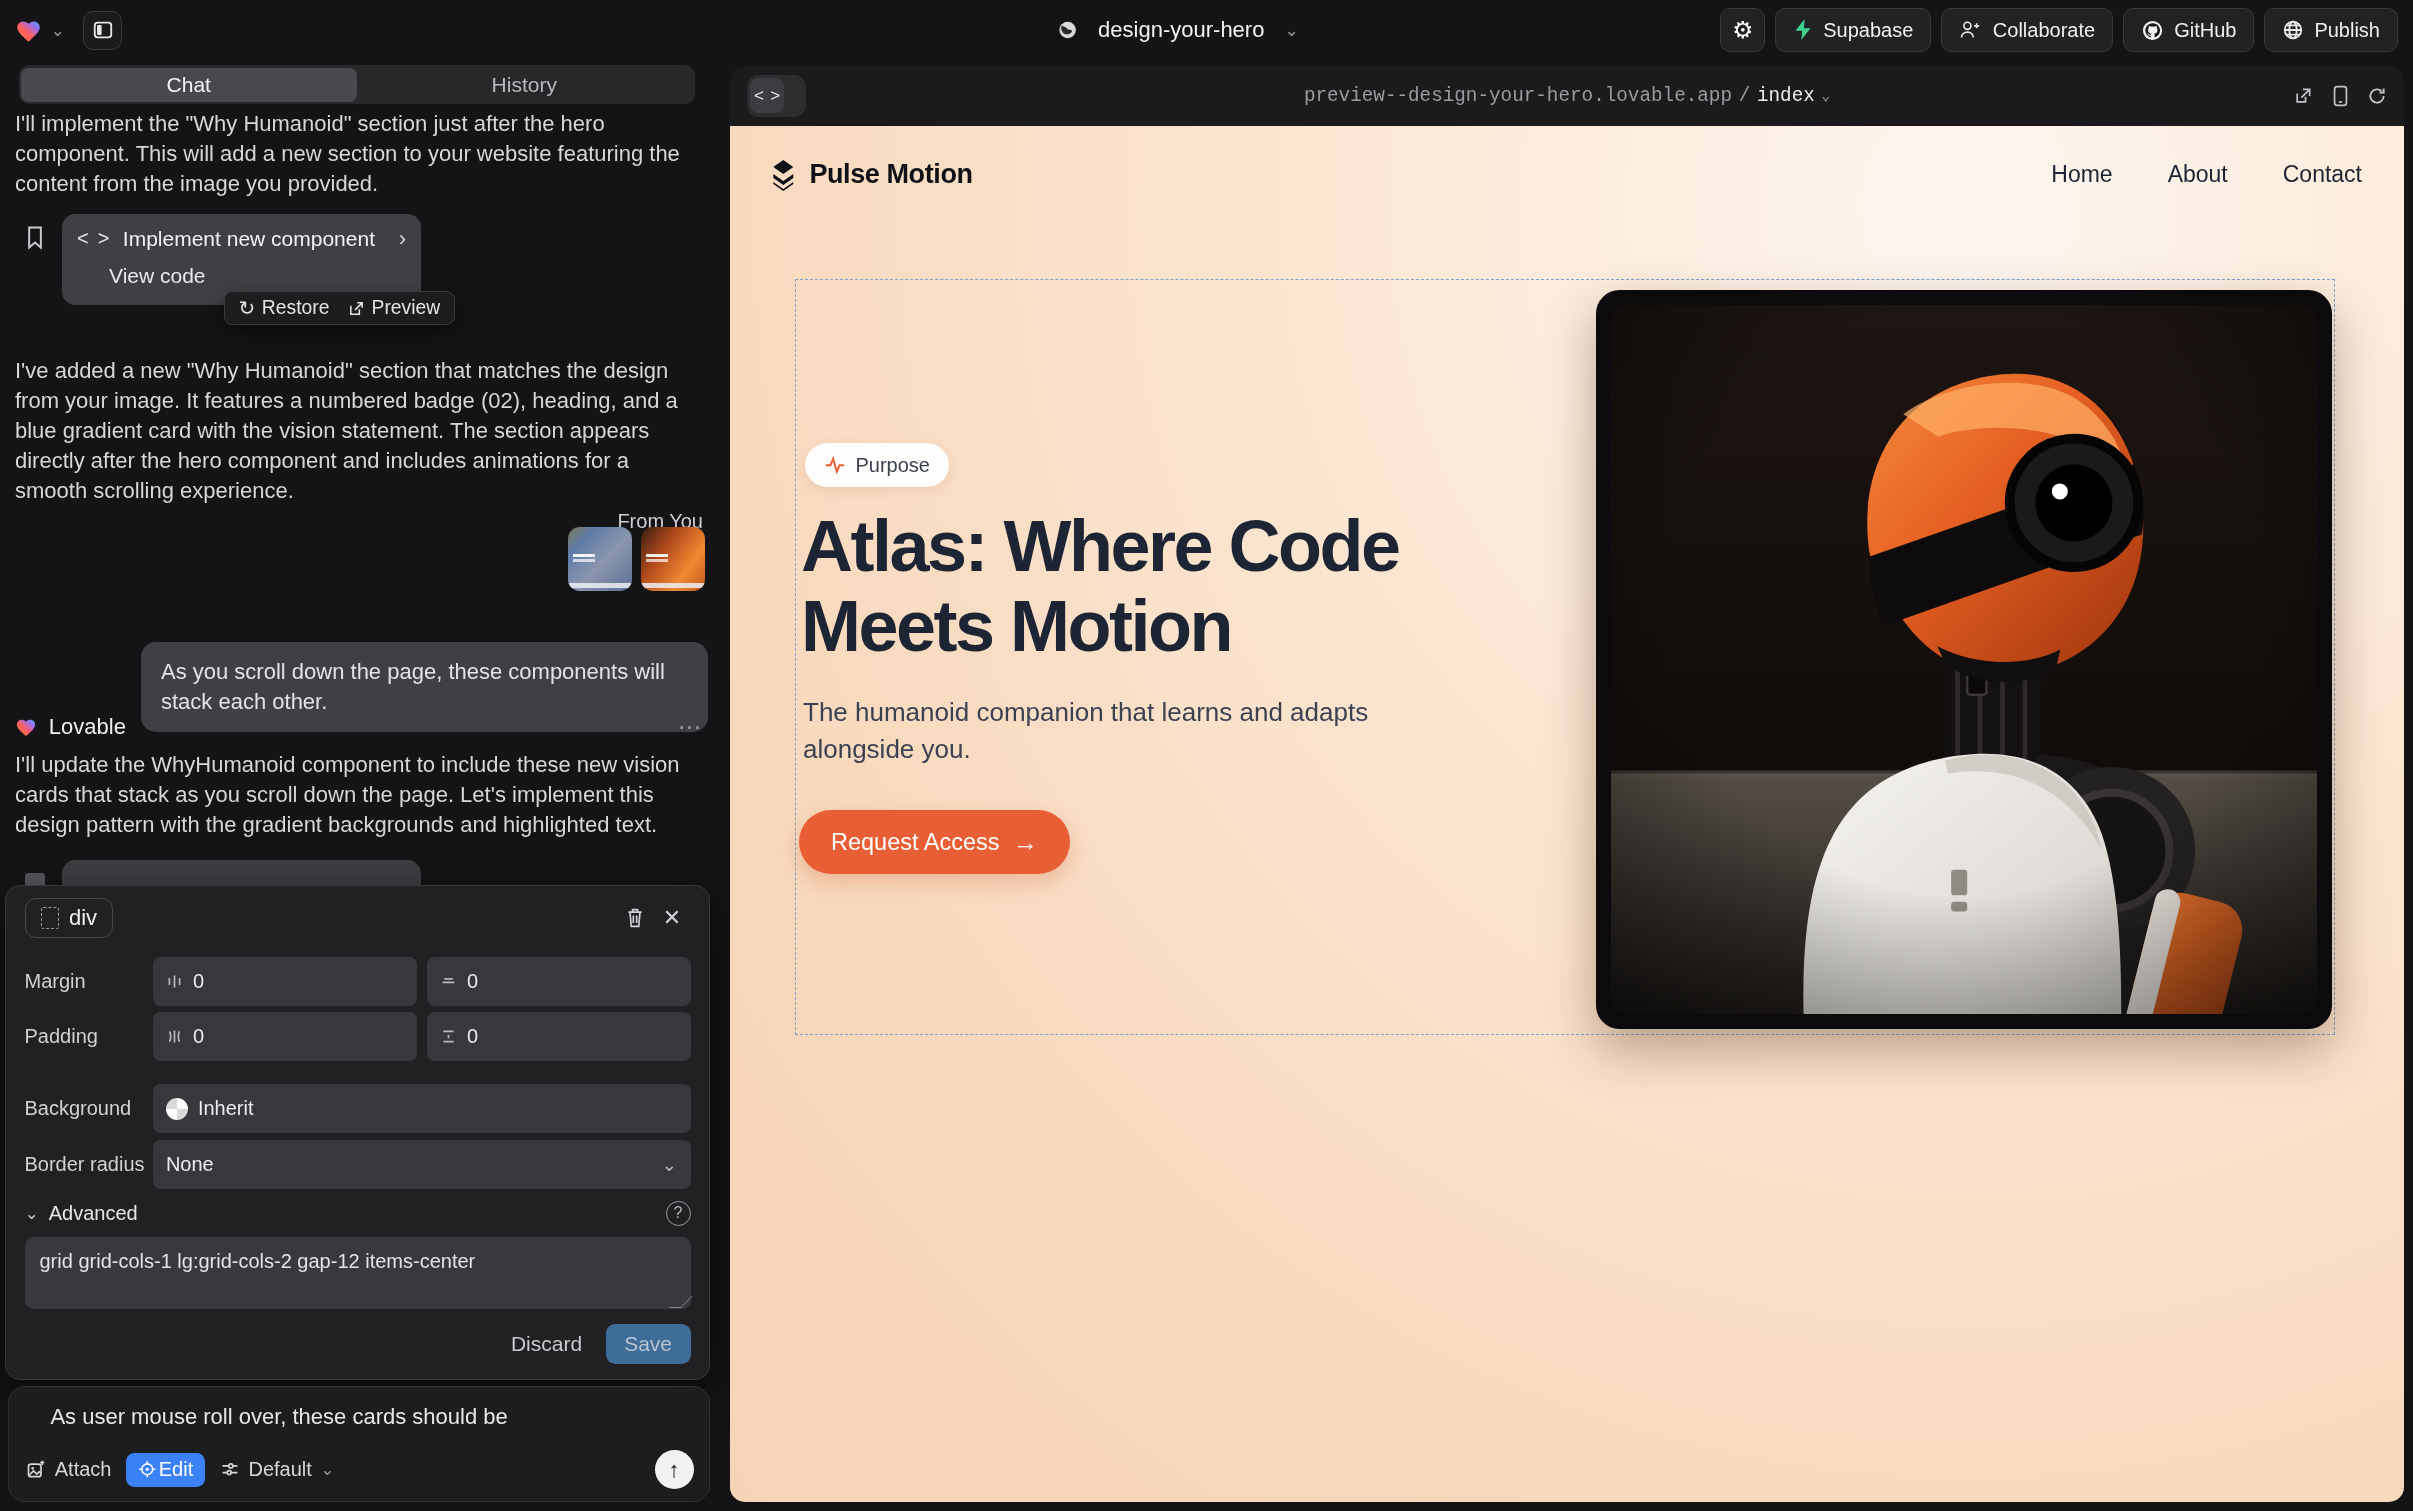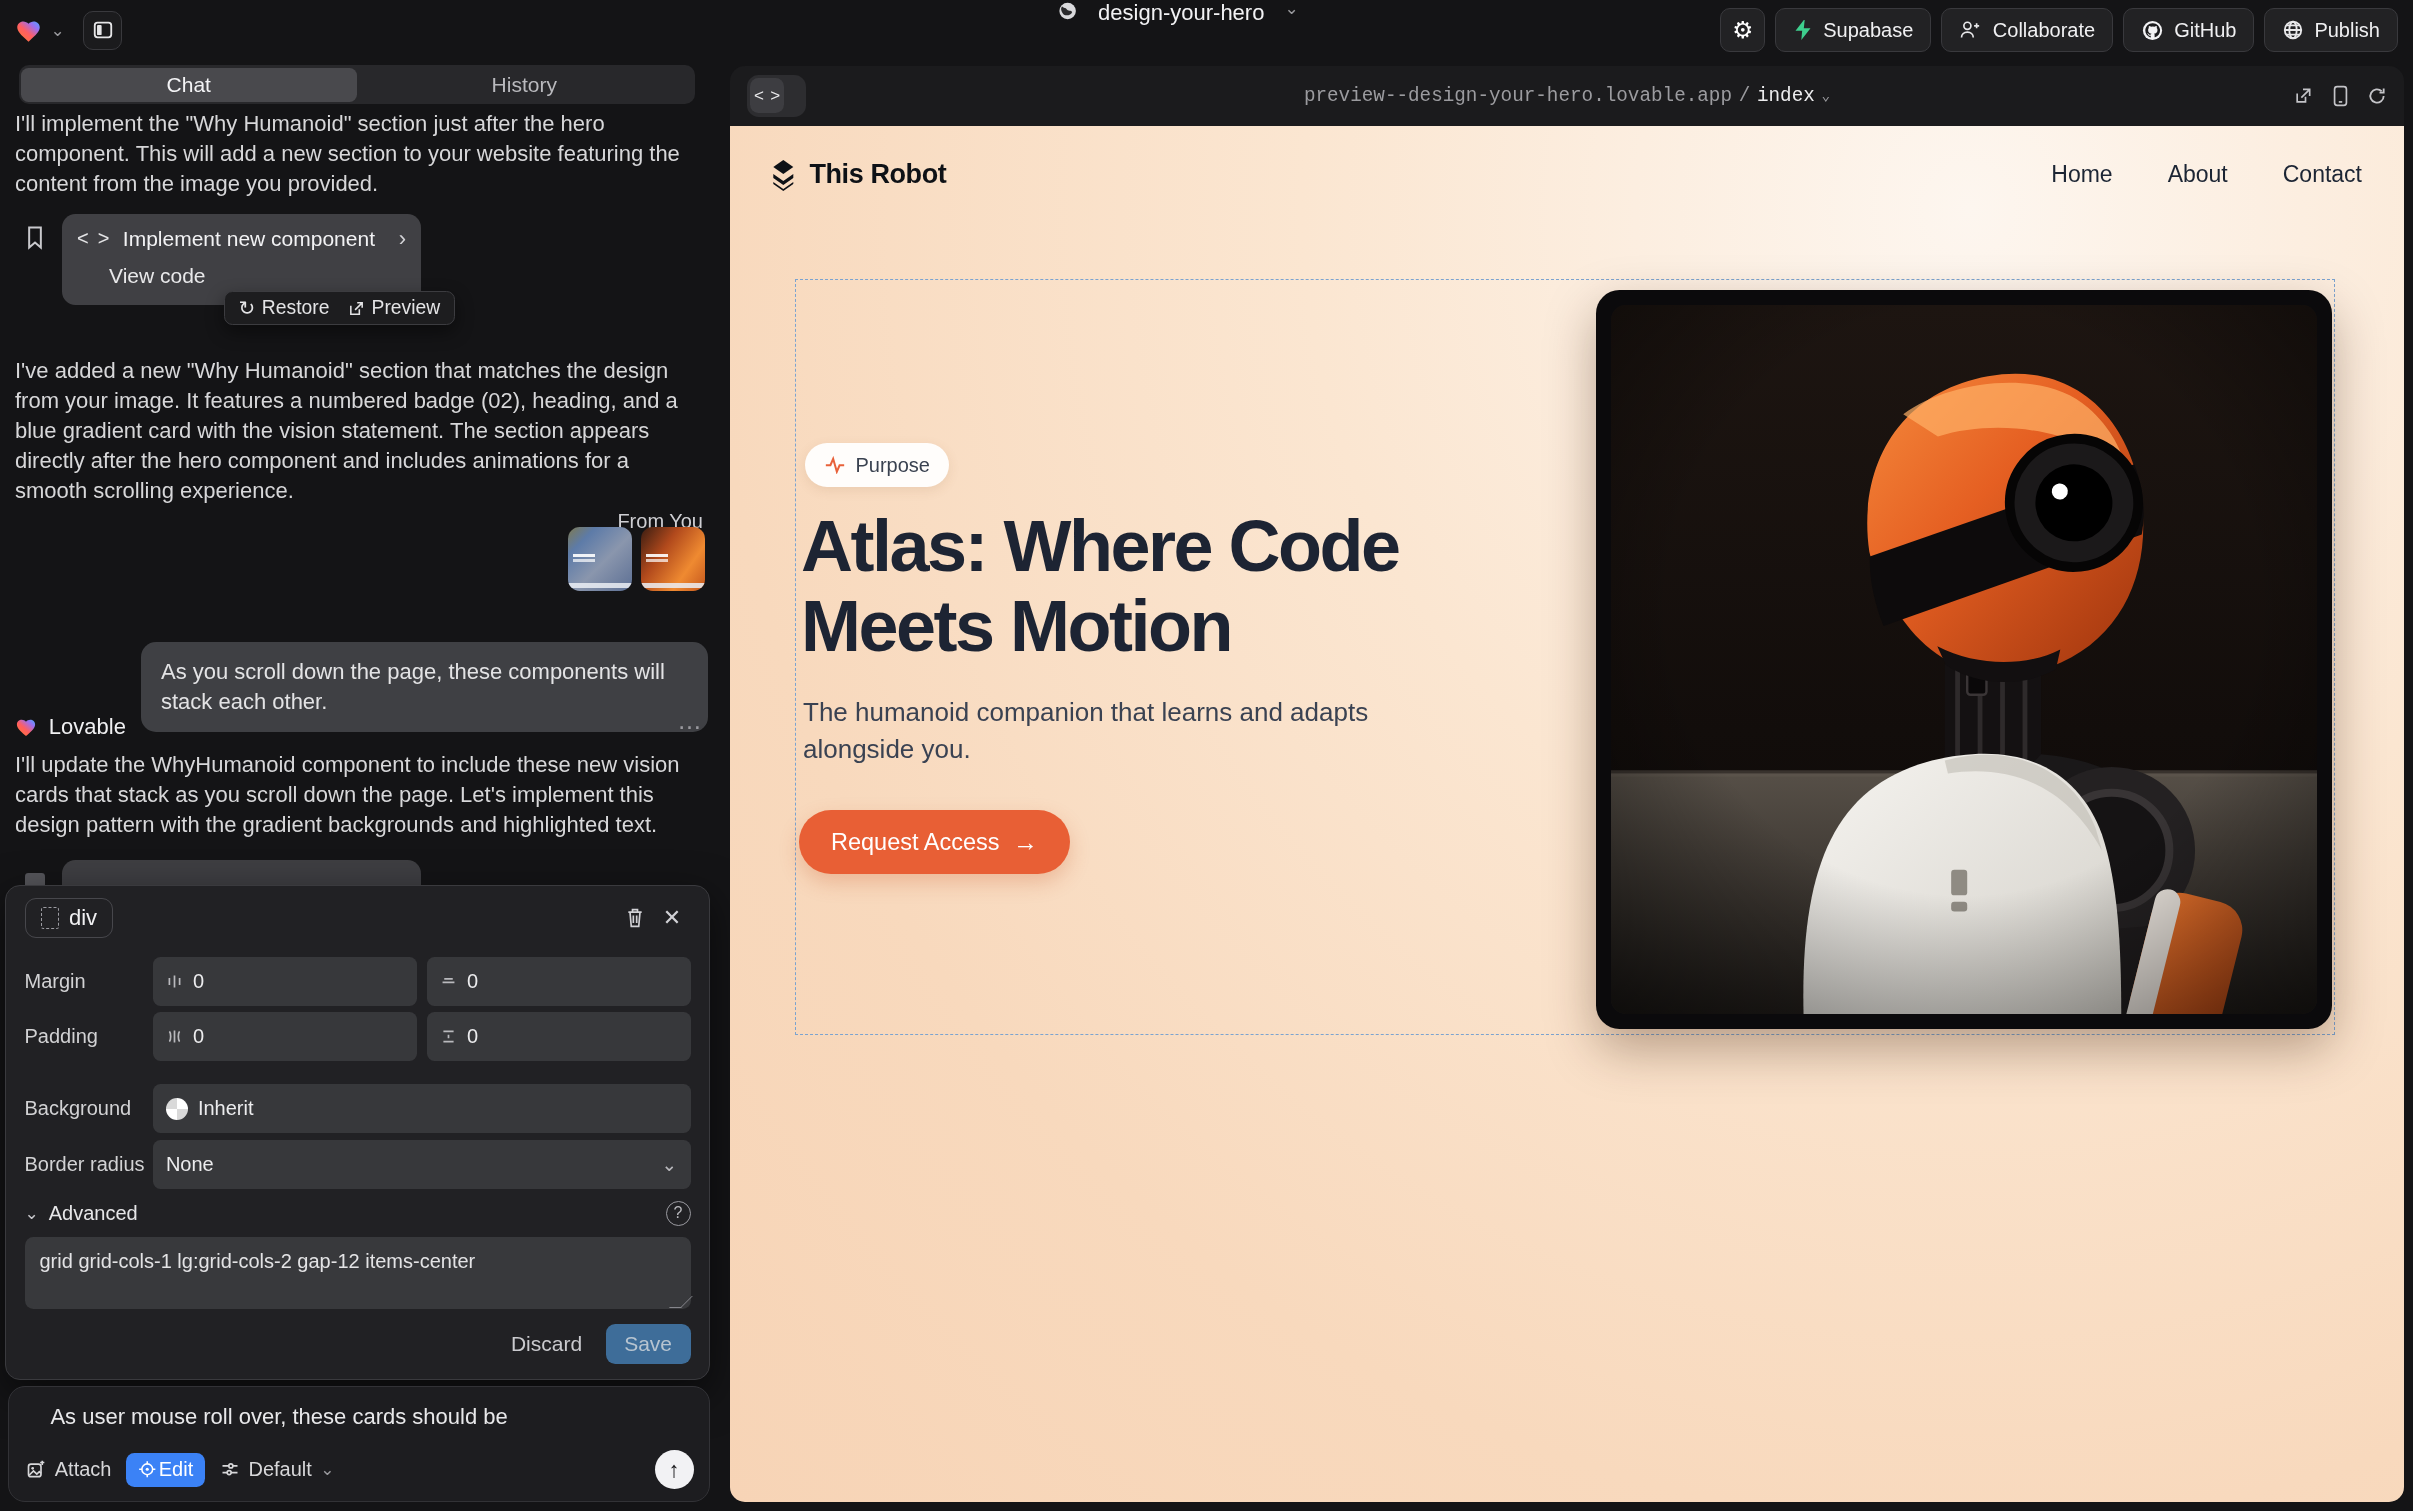--- a/index.html
+++ b/index.html
@@ -9,21 +9,21 @@
     background:#141416; color:#e8e8ea;
     position:relative;
   }
 
   
   .topbar { position:absolute; top:0; left:0; right:0; height:60px; display:flex; align-items:center; padding:0 15px; }
   .topbar-left { display:flex; align-items:center; gap:8.4px; }
   .heart-logo { width:27px; height:25px; display:block; }
   .caret { color:#9a9a9e; font-size:17px; line-height:1; }
   .panel-toggle { width:39px; height:39px; border:0.8px solid #39393d; border-radius:10px; background:#1b1b1d; display:flex; align-items:center; justify-content:center; margin-left:10px; cursor:pointer; }
-  .topbar-center { position:absolute; left:50%; top:0; height:60px; transform:translateX(-62%); display:flex; gap:20px; font-size:22px; color:#f2f2f4; }
+  .topbar-center { position:absolute; left:50%; top:0; height:60px; transform:translateX(-62%); display:flex; align-items:center; gap:20px; font-size:22px; color:#f2f2f4; }
   .topbar-right { margin-left:auto; display:flex; align-items:center; gap:10px; }
   .tb-btn { height:44px; display:flex; align-items:center; gap:10px; background:#222224; border:0.8px solid #39393d; border-radius:10px; padding:0 17px; font-size:20px; color:#f0f0f2; cursor:pointer; }
   .tb-btn.icon-only { width:45px; justify-content:center; padding:0; font-size:23.5px; }
   .gear-glyph { font-size:23.5px; color:#fff; }
 
   
   .chat-panel { position:absolute; top:60px; left:0; width:718px; bottom:0; background:#141416; }
   .tabs { position:absolute; top:5px; left:18.5px; right:23.5px; height:39px; background:#28282b; border-radius:10px; display:flex; padding:2.5px; }
   .tab { flex:1; border-radius:7.6px; display:flex; align-items:center; justify-content:center; font-size:21px; color:#b9b9bd; cursor:pointer; }
   .tab.active { background:#49494d; color:#f4f4f6; }
@@ -403,21 +403,21 @@
   </div>
 
   <div class="site">
     <div class="site-header">
       <div class="brand">
         <svg width="28.6" height="32" viewBox="0 0 28 32">
           <path d="M14 1l10 7-10 7L4 8z" fill="#0e1116"></path>
           <path d="M4 15l10 7 10-7v4l-10 7-10-7z" fill="#0e1116"></path>
           <path d="M4 23l10 7 10-7v2l-10 7-10-7z" fill="#0e1116"></path>
         </svg>
-        <span>This Robot</span>
+        <span>Pulse Motion</span>
       </div>
       <nav class="site-nav">
         <span class="nav-link">Home</span>
         <span class="nav-link">About</span>
         <span class="nav-link">Contact</span>
       </nav>
     </div>
 
     <div class="hero-selection"></div>
 

